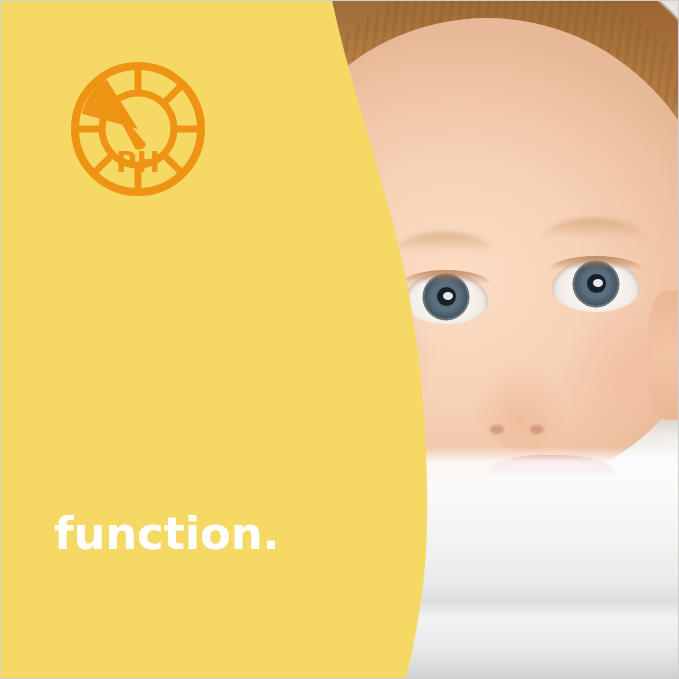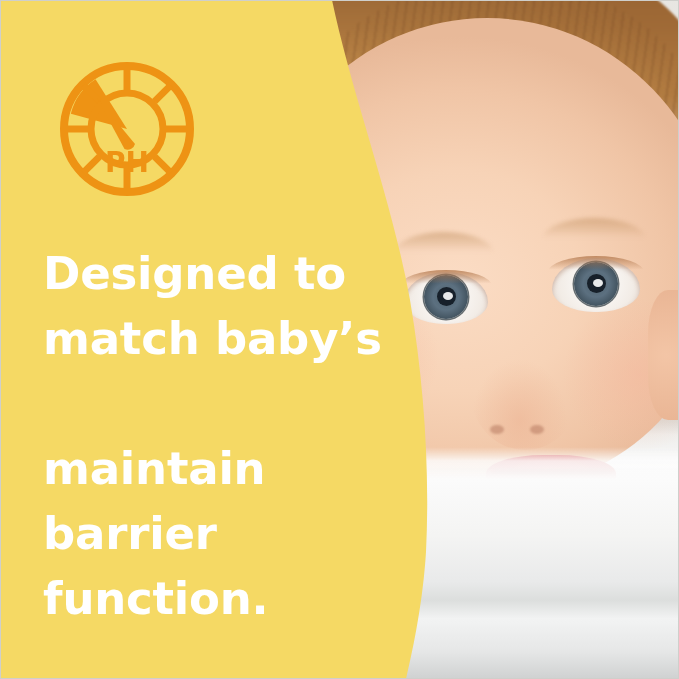--- a/index.html
+++ b/index.html
@@ -222,21 +222,21 @@
   
   .panel-layer {
     position: absolute;
     inset: 0;
   }
   .panel-svg { display: block; width: 679px; height: 679px; }
 
   
   .content {
     position: absolute;
-    left: 1px; top: 0;
+    left: 12px; top: 0;
     width: 430px;
     height: 679px;
     pointer-events: none;
   }
   .content > * { pointer-events: auto; }
 
   #ph-gauge-icon {
     position: absolute;
     left: 55px;
     top: 58px;
@@ -339,18 +339,18 @@
           <line x1="43.4" y1="98.6" x2="27.1" y2="114.9"></line>
           <line x1="98.6" y1="43.4" x2="114.9" y2="27.1"></line>
         </g>
 
         <path fill="#EE9314" d="M 41,40 L 79,86 A 7.5,7.5 0 0 1 68.5,91 Z"></path>
 
         <text x="71" y="114" text-anchor="middle" font-family="DejaVu Sans, sans-serif" font-size="28" font-weight="bold" fill="#EE9314">PH</text>
       </g>
     </svg>
 
-    <h1 id="headline"><span>Designed to</span><br><span>match baby’s</span><br><br><span>maintain barrier</span><br><span>function.</span></h1>
+    <h1 id="headline"><br><br><br><br><span>function.</span></h1>
 
   </div>
 
   <div class="frame"></div>
 </div>
 
 </body></html>

